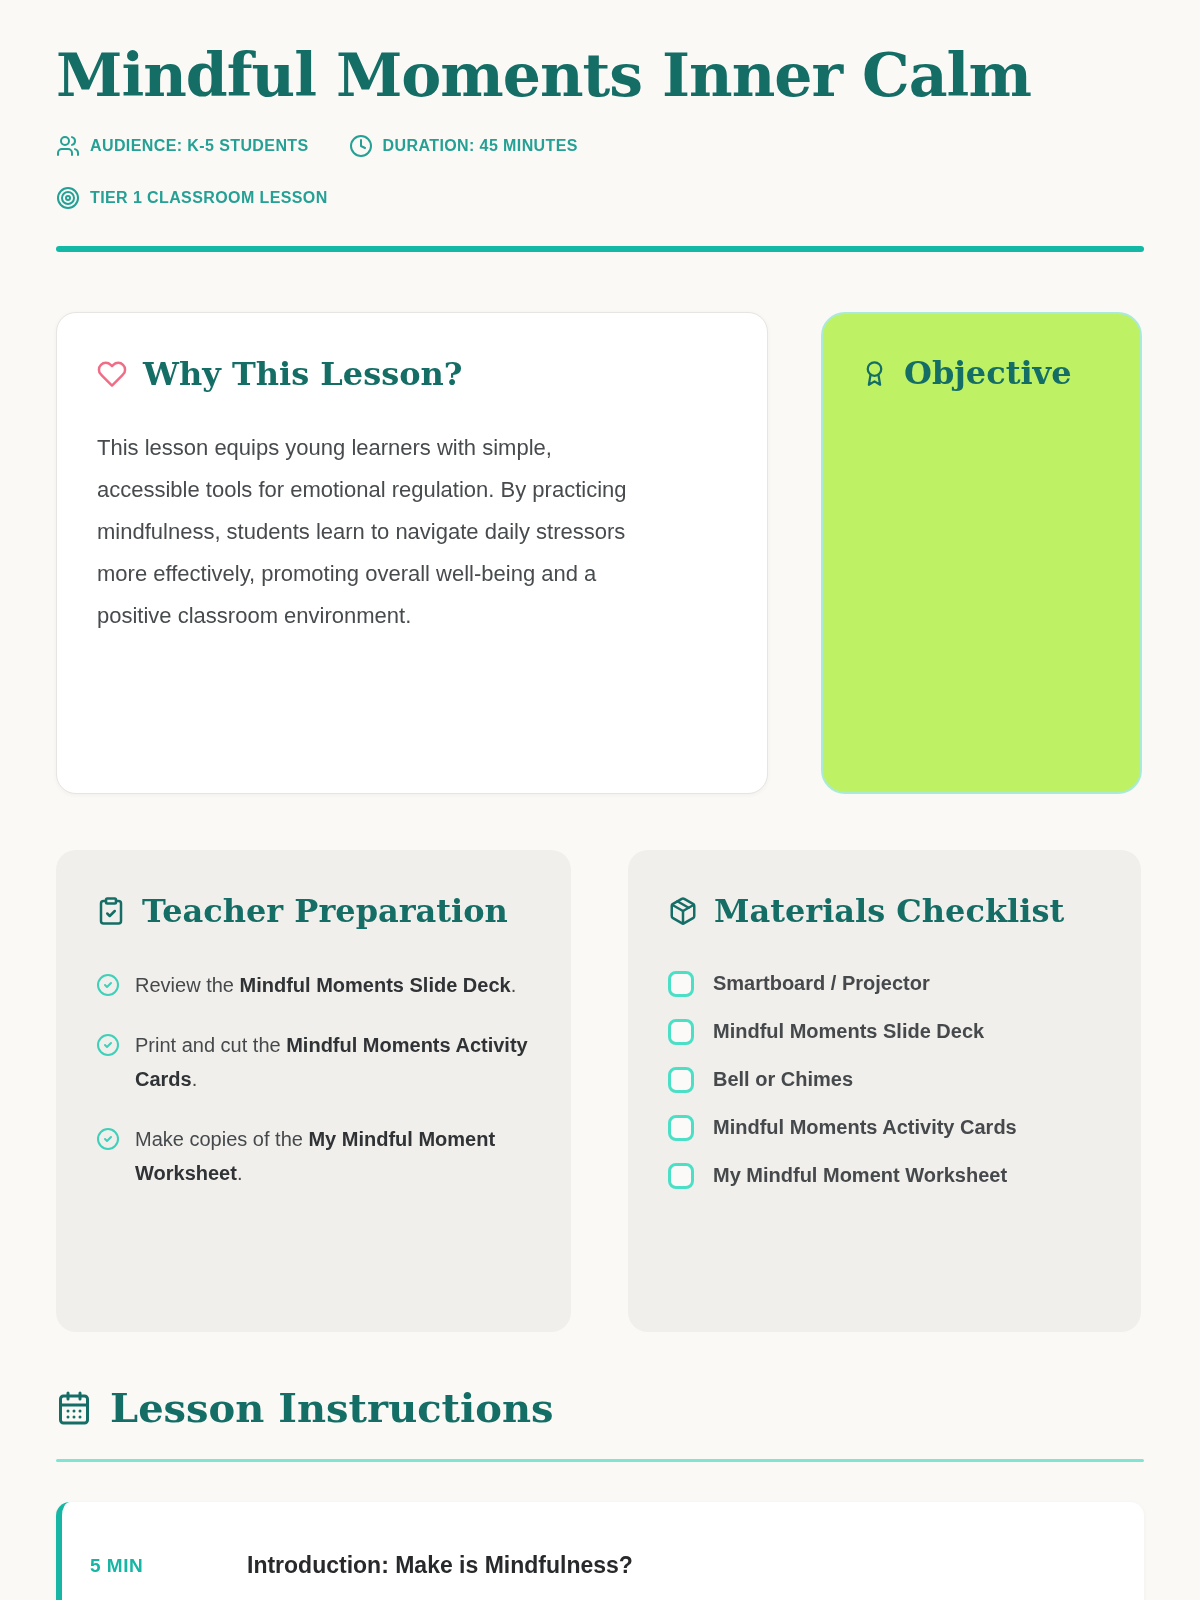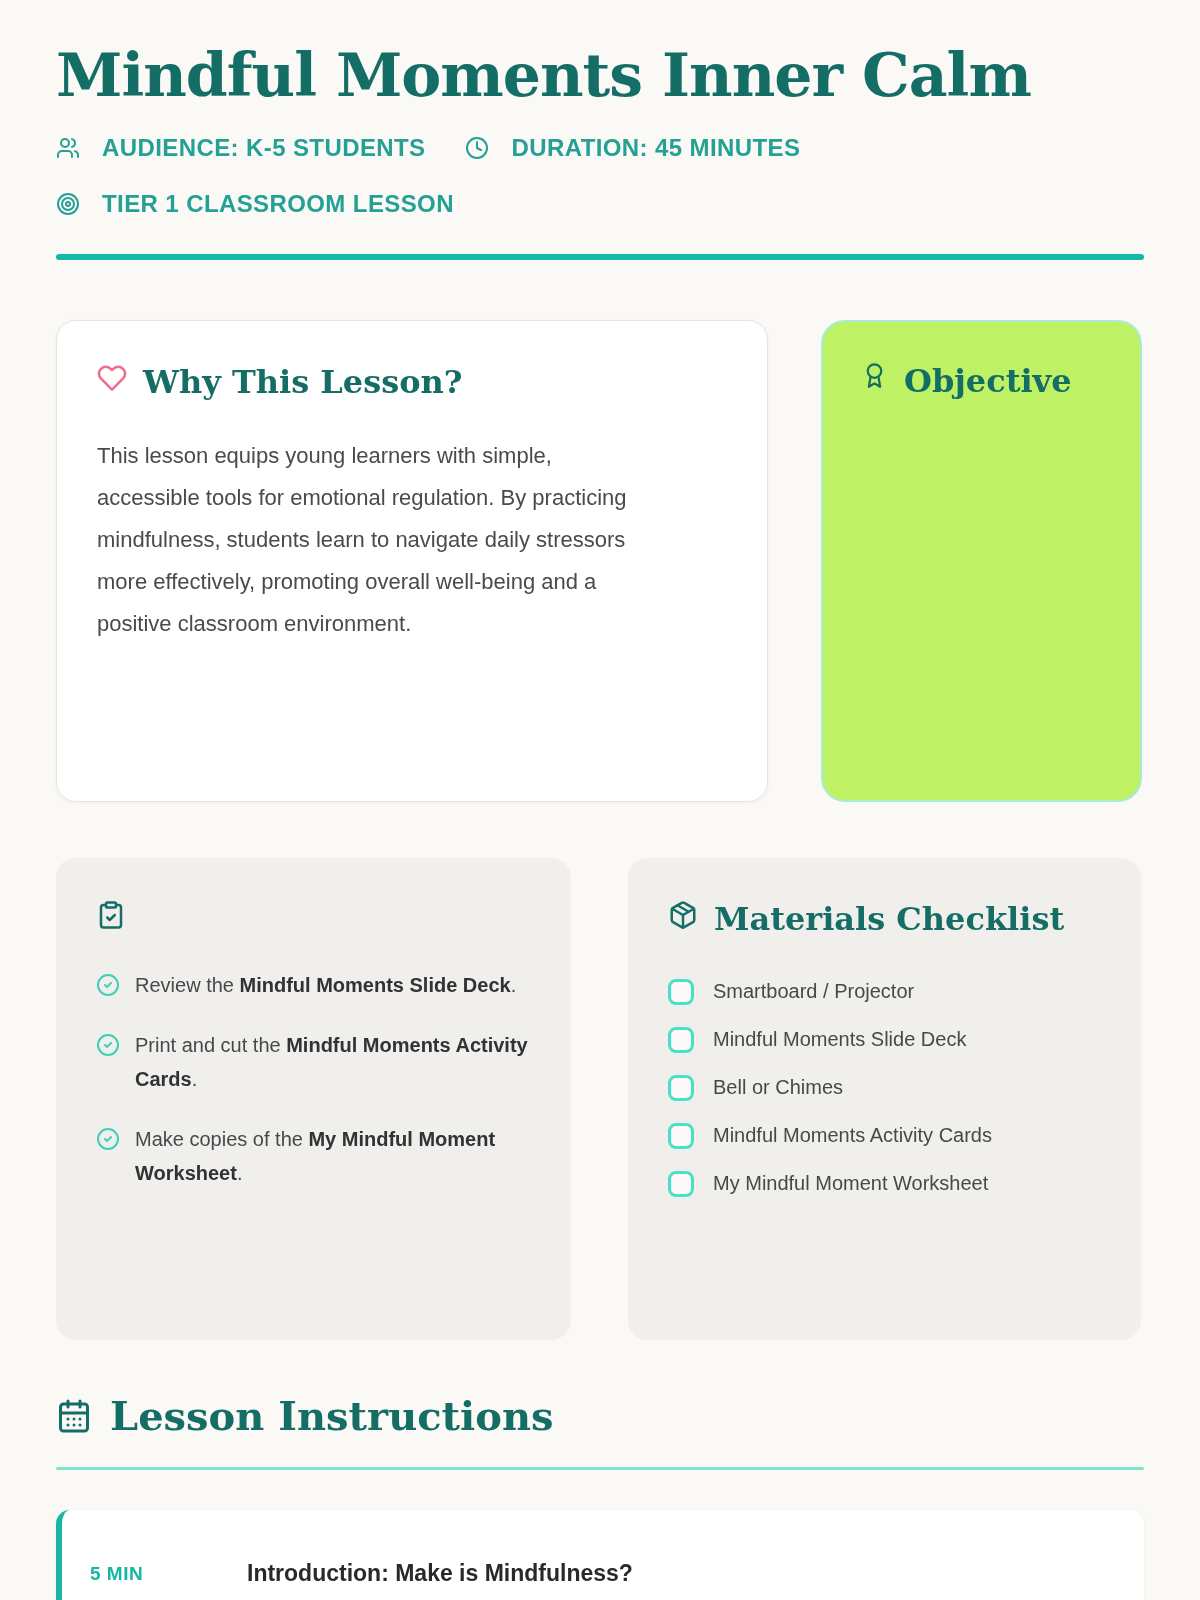--- a/index.html
+++ b/index.html
@@ -16,31 +16,31 @@
     margin-top: 42px;
     font-family: "DejaVu Serif", serif;
     font-weight: 700;
     font-size: 60px;
     line-height: 1.1;
     letter-spacing: -1px;
     color: #156e66;
   }
   .meta-row { display: flex; align-items: center; gap: 40px; margin-top: 26px; }
   .meta-row.second { margin-top: 28px; }
-  .meta-item { display: flex; align-items: center; gap: 22px;
-    color: #25a094; font-size: 24px; font-weight: 700; letter-spacing: 0.4px; }
+  .meta-item { display: flex; align-items: center; gap: 10px;
+    color: #25a094; font-size: 16px; font-weight: 700; letter-spacing: 0.4px; }
   .meta-item svg { width: 24px; height: 24px; flex: 0 0 auto; }
 
   .rule-main { margin-top: 36px; height: 6px; background: #13b9a5; border-radius: 3px; }
 
   
   .cards-row { display: flex; margin-top: 60px; }
   .cards-row.second { margin-top: 56px; }
   .card { border-radius: 20px; padding: 42px 40px; height: 482px; }
-  .card-heading { display: flex; gap: 16px;
+  .card-heading { display: flex; align-items: center; gap: 16px;
     font-family: "DejaVu Serif", serif; font-weight: 700; font-size: 32px; color: #156e66; }
   .card-heading svg { width: 30px; height: 30px; flex: 0 0 auto; }
 
   .card-why { width: 712px; background: #ffffff; border: 1px solid #e7e4e1;
     box-shadow: 0 1px 4px rgba(60,60,55,0.05); margin-right: 53px; }
   .card-why .heart { color: #f06d88; }
   .why-body { margin-top: 34px; font-size: 22px; line-height: 42px; color: #474b4d; max-width: 530px; }
 
   .card-objective { width: 321px; background: #bef264; border: 2px solid #a9ead8;
     border-radius: 24px; padding: 40px 38px; }
@@ -49,21 +49,21 @@
   .card-prep { width: 515px; background: #f1efec; margin-right: 57px; }
   .prep-list { list-style: none; margin-top: 38px; }
   .prep-item { display: flex; align-items: flex-start; gap: 15px; margin-bottom: 26px;
     font-size: 20px; line-height: 34px; color: #45494b; }
   .prep-item b { color: #2f3335; }
   .prep-item .check { width: 24px; height: 24px; flex: 0 0 auto; margin-top: 5px; color: #3ed0b8; }
 
   .card-materials { width: 513px; background: #f1efec; }
   .mat-list { list-style: none; margin-top: 40px; }
   .mat-item { display: flex; align-items: center; gap: 19px; margin-bottom: 21px;
-    font-size: 20px; color: #45494b; height: 27px; }
+    font-size: 20px; color: #45494b; height: 27px; font-weight: bold; }
   .checkbox { width: 26px; height: 26px; flex: 0 0 auto; border: 3px solid #4be0c6;
     border-radius: 8px; background: #fbfaf8; cursor: pointer; }
 
   
   .section-heading { display: flex; align-items: center; gap: 18px; margin-top: 52px;
     font-family: "DejaVu Serif", serif; font-weight: 700; font-size: 40px; color: #156e66; }
   .section-heading svg { width: 36px; height: 36px; flex: 0 0 auto; }
   .rule-sub { margin-top: 28px; height: 3px; background: #7fe5d2; border-radius: 2px; }
 
   .step-card { margin-top: 40px; background: #ffffff; border-left: 6px solid #16b5a4;
@@ -137,20 +137,21 @@
   </div>
 
   <div class="cards-row second">
     <div class="card card-prep">
       <div class="card-heading">
         <svg class="ico" viewBox="0 0 24 24">
           <rect x="8" y="2" width="8" height="4" rx="1"></rect>
           <path d="M16 4h2a2 2 0 0 1 2 2v14a2 2 0 0 1-2 2H6a2 2 0 0 1-2-2V6a2 2 0 0 1 2-2h2"></path>
           <path d="m9 14 2 2 4-4"></path>
         </svg>
+        <span>Teacher Preparation</span>
       </div>
       <ul class="prep-list">
         <li class="prep-item">
           <svg class="ico check" viewBox="0 0 24 24">
               <circle cx="12" cy="12" r="10"></circle>
               <path d="m9 12 2 2 4-4"></path>
             </svg>
           <span><span>Review the </span><b>Mindful Moments Slide Deck</b><span>.</span></span>
         </li>
         <li class="prep-item">

